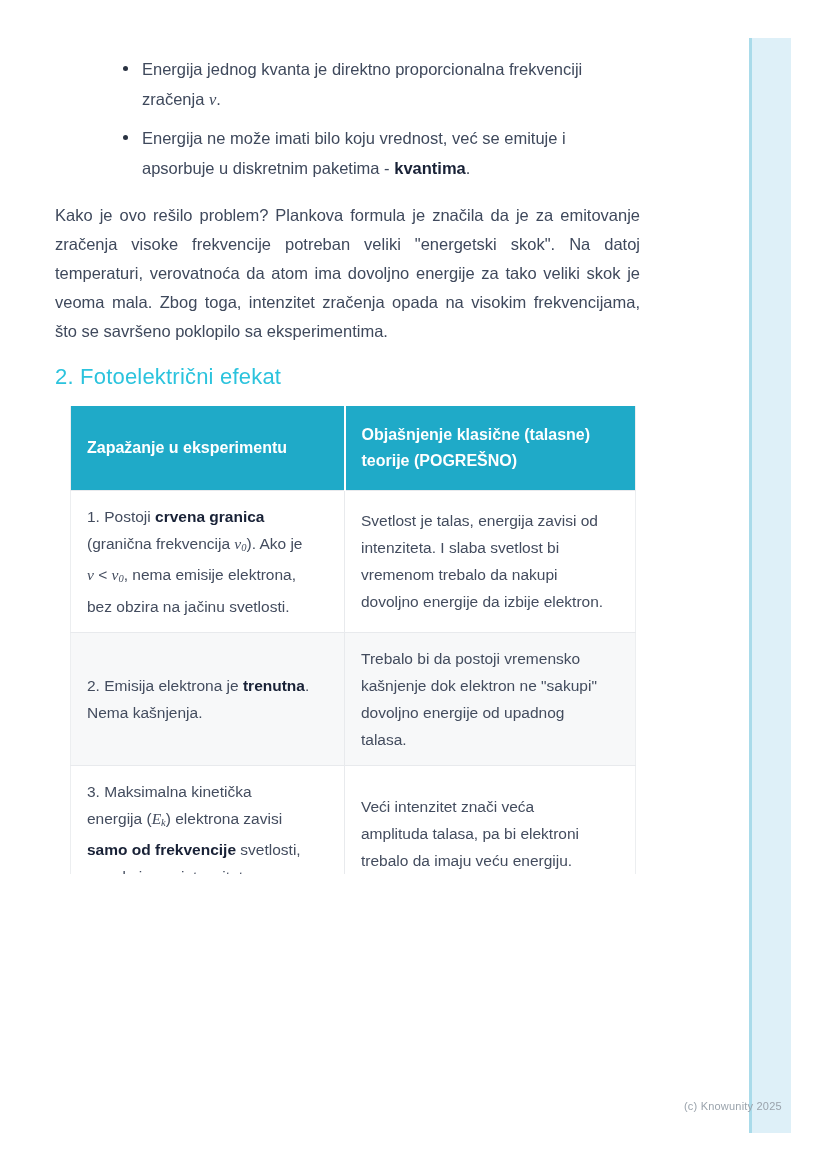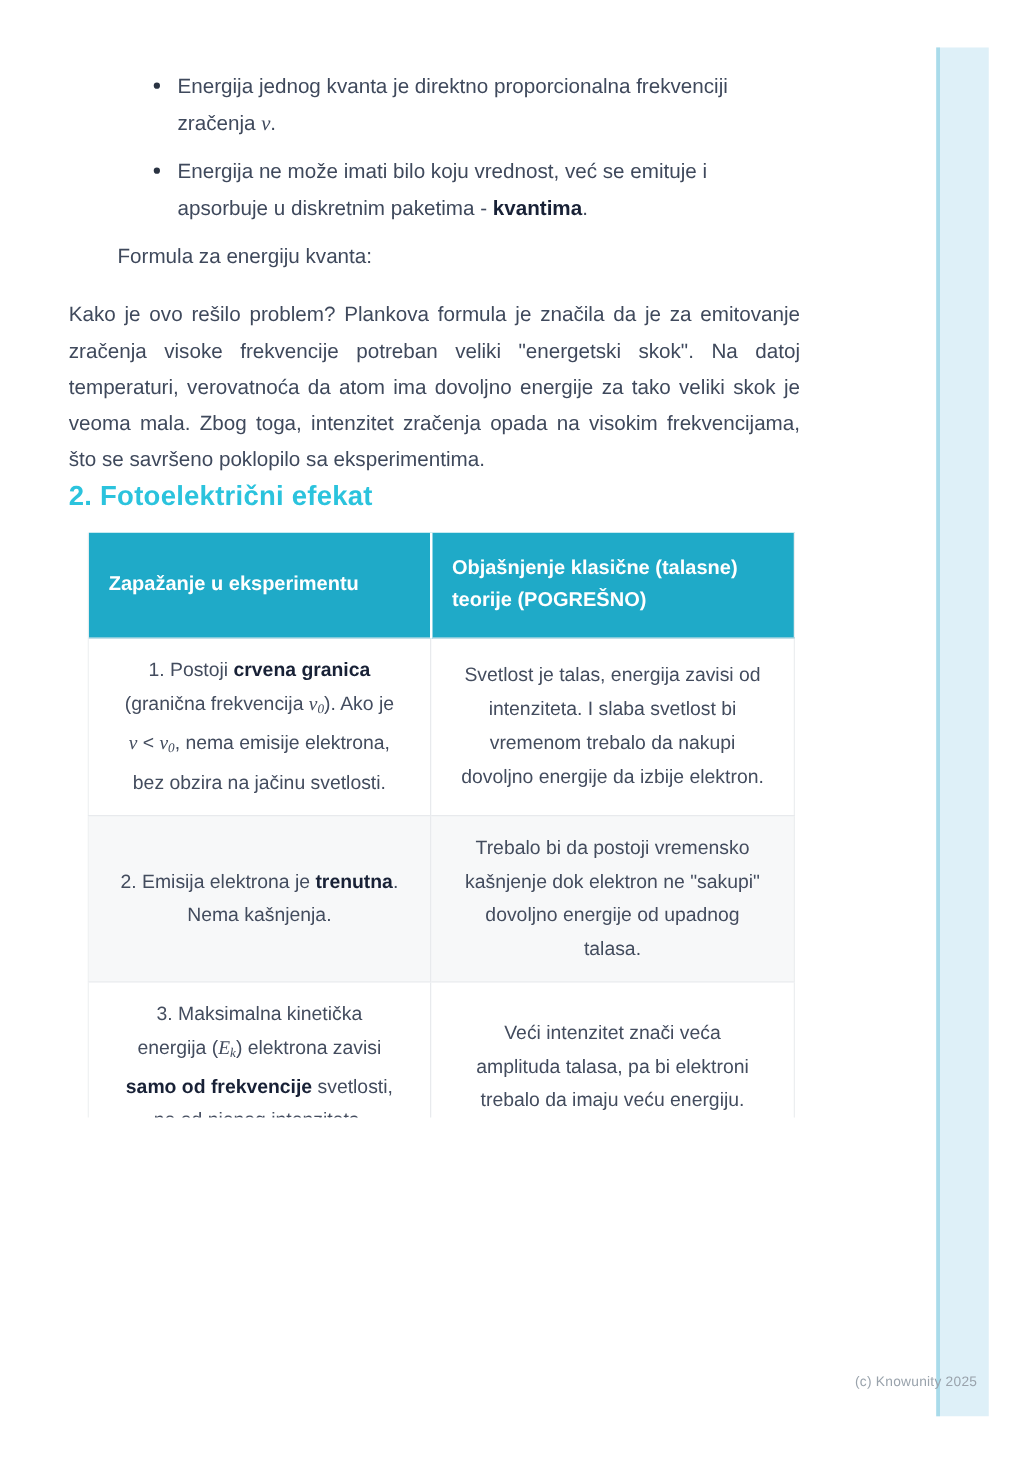--- a/index.html
+++ b/index.html
@@ -51,22 +51,22 @@
   }
   .where-line { margin:24px 0 0 39px; font-size:16.5px; line-height:30px; }
 
   .para {
     margin-top:18px; font-size:16.5px; line-height:29px;
     text-align:justify;
   }
   .para.second { margin-top:16px; }
 
   h2.section-heading {
-    font-size:22px; line-height:28px;
-    font-weight:700; color:#2bc3dd; letter-spacing:.2px;
+    margin-top:17px; font-size:22px; line-height:28px;
+    font-weight:400; color:#2bc3dd; letter-spacing:.2px;
   }
 
   
   .b { font-weight:700; color:#182136; }
   .m { font-family:"Liberation Serif", serif; font-style:italic; }
   .sub { font-size:0.68em; vertical-align:-0.22em; }
   .code {
     display:inline-block; font-family:"DejaVu Sans Mono", monospace;
     font-size:13px; line-height:18px; color:#2aa3c6;
     background:#e7f3f7; border:1px solid #d9ebf1; border-radius:4px;
@@ -81,21 +81,21 @@
   }
   table.cmp-table col.c1 { width:274px; }
   table.cmp-table col.c2 { width:291px; }
   table.cmp-table th {
     background:#1faac8; color:#ffffff; font-size:16px; line-height:26px;
     font-weight:700; text-align:left; padding:16px; vertical-align:middle;
   }
   table.cmp-table th:first-child { border-right:2px solid #ffffff; }
   table.cmp-table td {
     font-size:15.5px; line-height:27px; color:#434c5e;
-    padding:12px 16px; vertical-align:middle; white-space:pre-wrap;text-align:center;
+    padding:12px 16px; vertical-align:middle; white-space:pre-wrap;
   }
   table.cmp-table tbody tr { border-top:1px solid #e8eaed; }
   table.cmp-table td:first-child { border-right:1px solid #e8eaed; }
   table.cmp-table tbody tr.alt { background:#f7f8f9; }
 </style>
 </head>
 <body>
 
 <div class="page">
 
@@ -104,21 +104,20 @@
   <div class="content">
 
 
     <ul class="blist nested">
       <li><span>Energija jednog kvanta je direktno proporcionalna frekvenciji
 zračenja </span><span class="m">ν</span><span>.</span></li>
       <li><span>Energija ne može imati bilo koju vrednost, već se emituje i
 apsorbuje u diskretnim paketima - </span><span class="b">kvantima</span><span>.</span></li>
     </ul>
 
-    <p class="formula-label">Formula za energiju kvanta:</p>
 
 
 
     <p class="para">Kako je ovo rešilo problem? Plankova formula je značila da je za emitovanje zračenja visoke frekvencije potreban veliki "energetski skok". Na datoj temperaturi, verovatnoća da atom ima dovoljno energije za tako veliki skok je veoma mala. Zbog toga, intenzitet zračenja opada na visokim frekvencijama, što se savršeno poklopilo sa eksperimentima.</p>
 
     <h2 class="section-heading">2. Fotoelektrični efekat</h2>
 
 
     <div class="table-clip">
       <table class="cmp-table">

